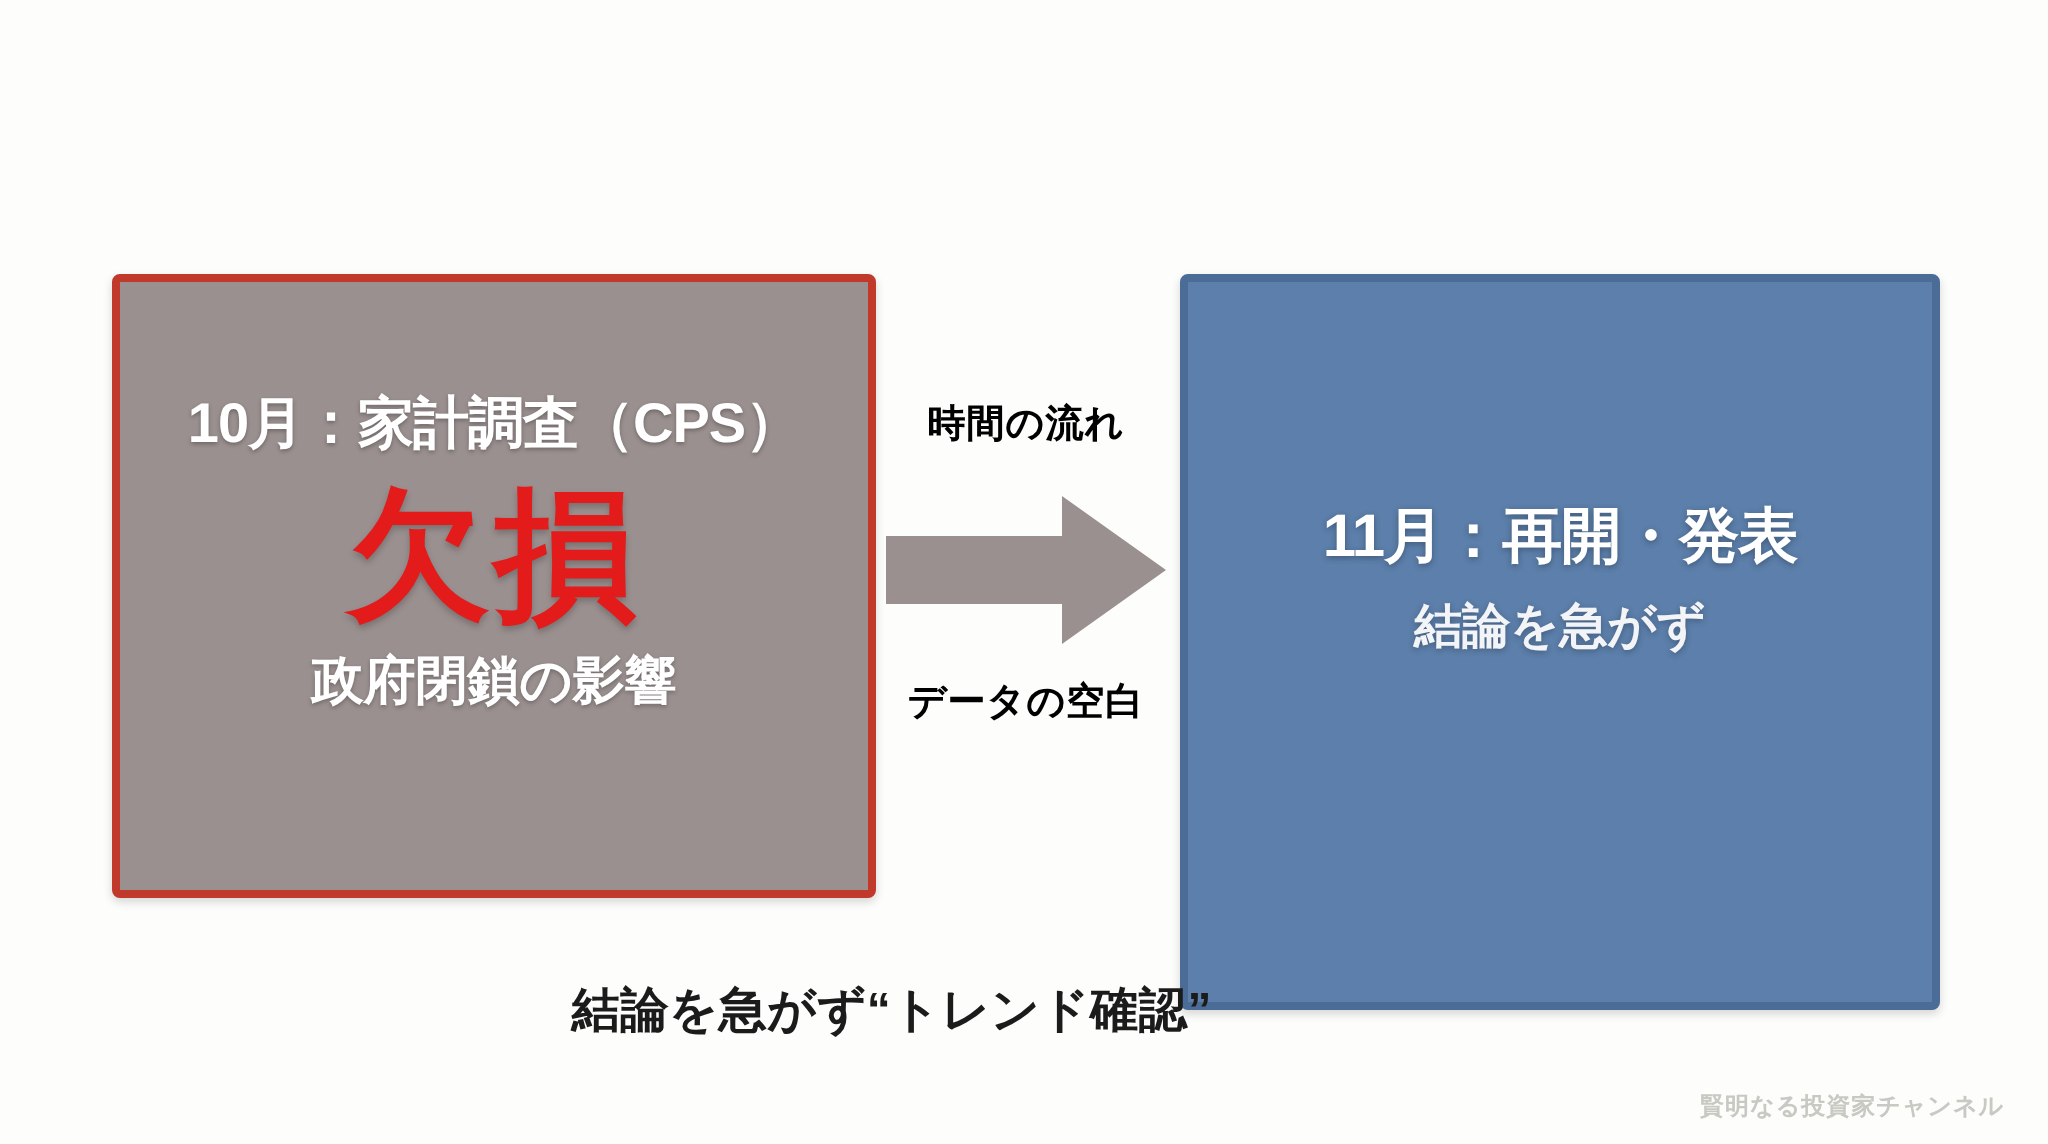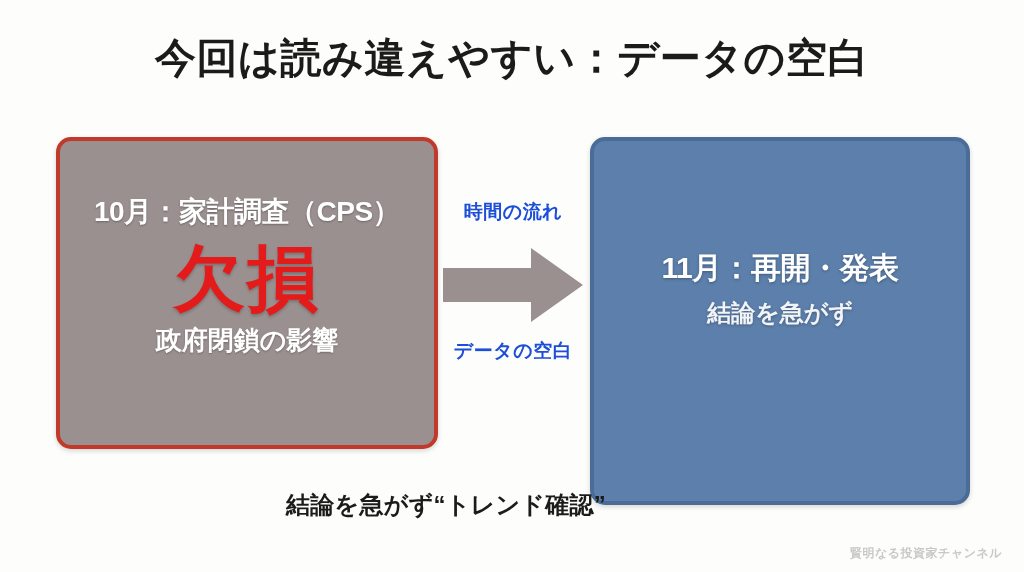--- a/index.html
+++ b/index.html
@@ -35,21 +35,21 @@
     color: #1b1b1b;
     letter-spacing: 0.5px;
     line-height: 1.1;
     white-space: nowrap;
   }
 
   
   .box {
     position: absolute;
     box-sizing: border-box;
-    border-radius: 15px;
+    border-radius: 4px;
     display: flex;
     flex-direction: column;
     align-items: center;
     justify-content: flex-start;
   }
 
   .box-left {
     left: 56px;
     top: 137px;
     width: 382px;
@@ -131,21 +131,21 @@
     height: 78px;
   }
 
   .arrow-label {
     position: absolute;
     width: 150px;
     text-align: center;
     left: 438px;
     font-size: 19px;
     font-weight: bold;
-    color: #1d4ed8;
+    color: #000000;
     white-space: nowrap;
     letter-spacing: 0.5px;
   }
   .arrow-label-top { top: 199px; }
   .arrow-label-bottom { top: 338px; }
 
   
   .footer-note {
     position: absolute;
     top: 489px;
@@ -168,21 +168,20 @@
     color: #c9c9c4;
     white-space: nowrap;
     letter-spacing: 0.5px;
   }
 </style>
 </head>
 <body>
 
 <div class="slide">
 
-  <div class="slide-title">今回は読み違えやすい：データの空白</div>
 
   <div class="box box-left">
     <div class="left-heading">10月：家計調査（CPS）</div>
     <div class="left-highlight">欠損</div>
     <div class="left-sub">政府閉鎖の影響</div>
   </div>
 
   <div class="arrow-label arrow-label-top">時間の流れ</div>
 
   <div class="arrow-wrap">

